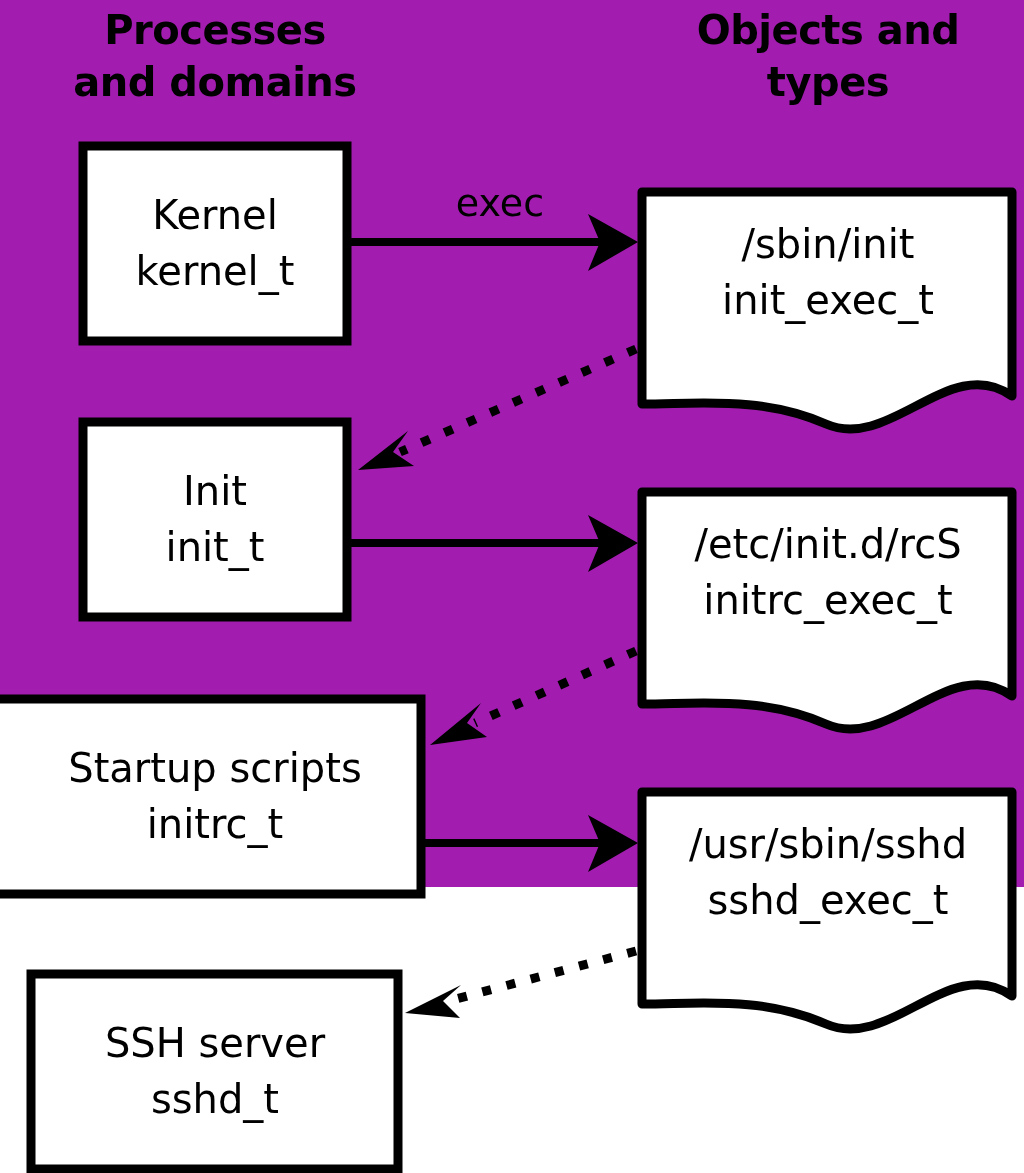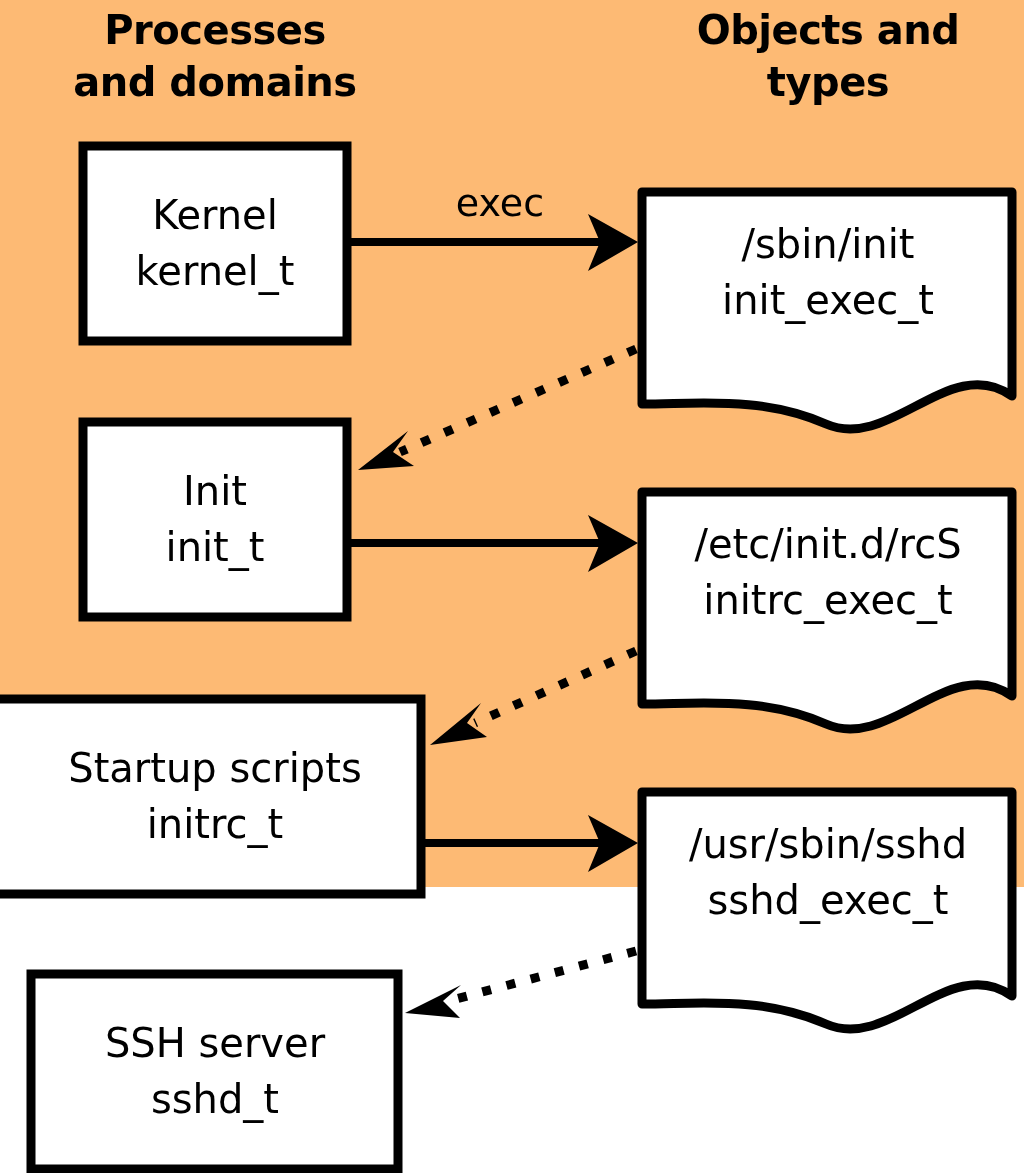--- a/index.html
+++ b/index.html
@@ -11,21 +11,21 @@
   body {
     width: 1024px;
     height: 1173px;
     overflow: hidden;
     font-family: "DejaVu Sans", "Liberation Sans", sans-serif;
   }
   #diagram-root {
     position: relative;
     width: 1024px;
     height: 887px;
-    background: #fdba74;
+    background: #a21caf;
   }
   svg.canvas {
     display: block;
     width: 1024px;
     height: 1173px;
   }
   .col-header {
     font-family: "DejaVu Sans", "Liberation Sans", sans-serif;
     font-weight: bold;
     font-size: 40px;

